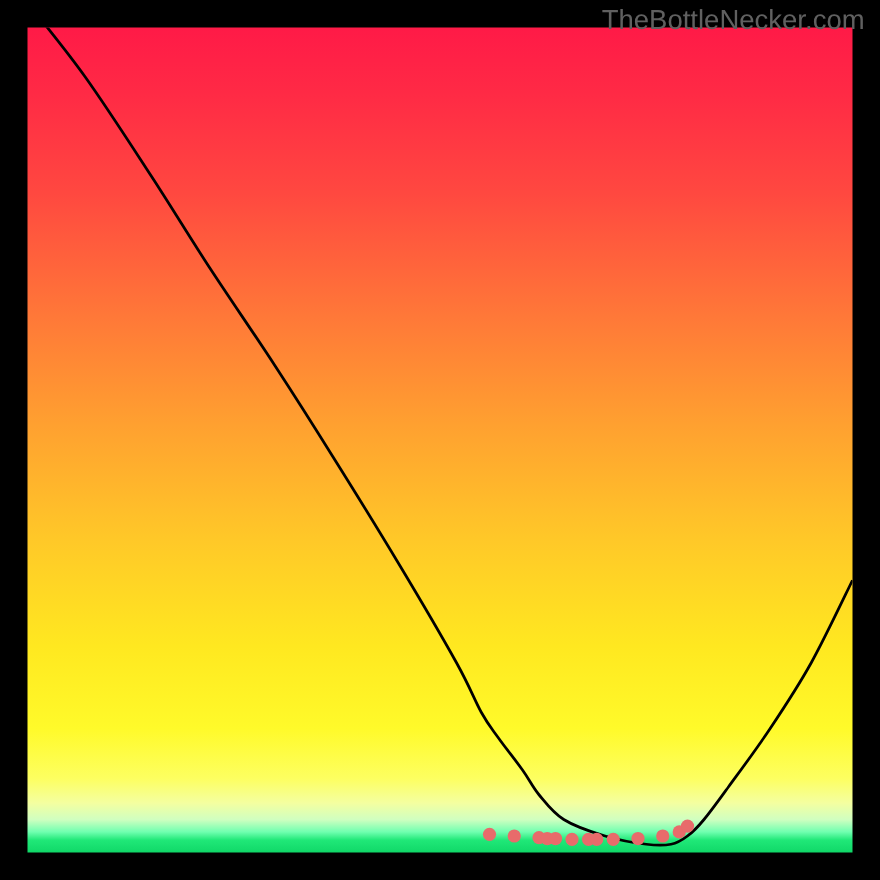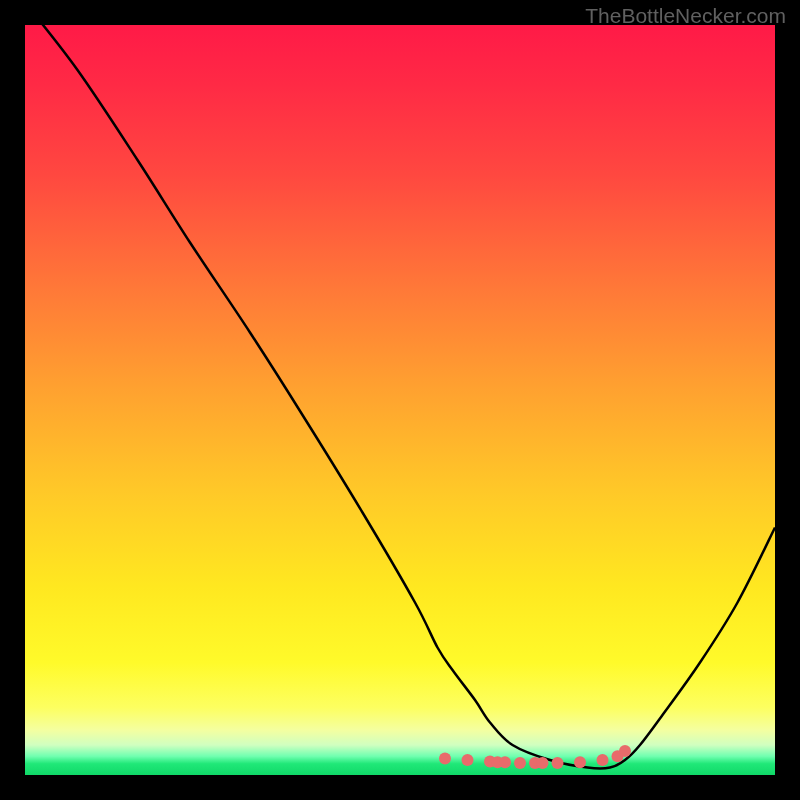--- a/index.html
+++ b/index.html
@@ -9,21 +9,21 @@
     background: #000;
     position: relative;
     font-family: Arial, sans-serif;
     overflow: hidden;
   }
   .watermark {
     position: absolute;
     top: 4px;
     right: 14px;
     color: #606060;
-    font-size: 21px;
+    font-size: 25px;
     font-weight: 500;
     z-index: 10;
   }
   .plot-area {
     position: absolute;
     left: 25px;
     top: 25px;
     width: 750px;
     height: 750px;
     background: linear-gradient(to bottom,

